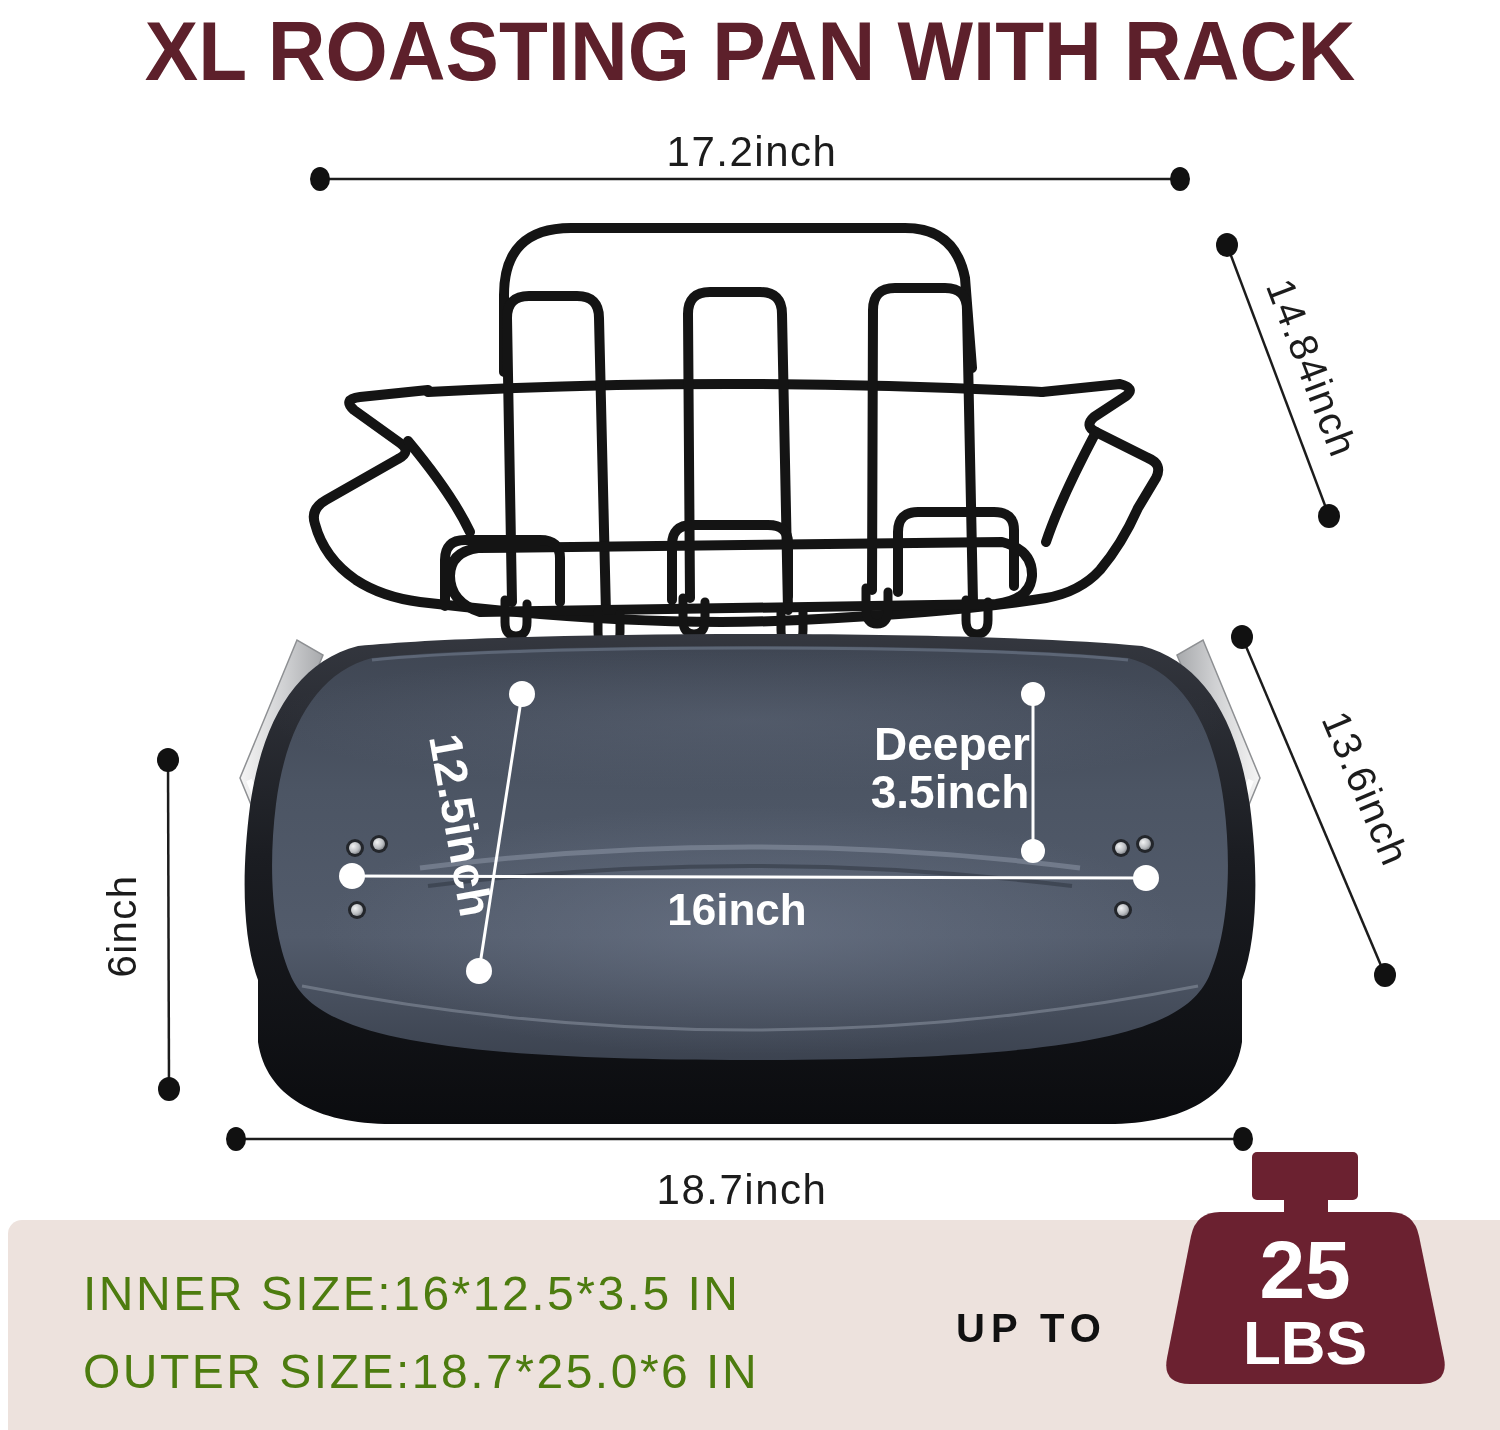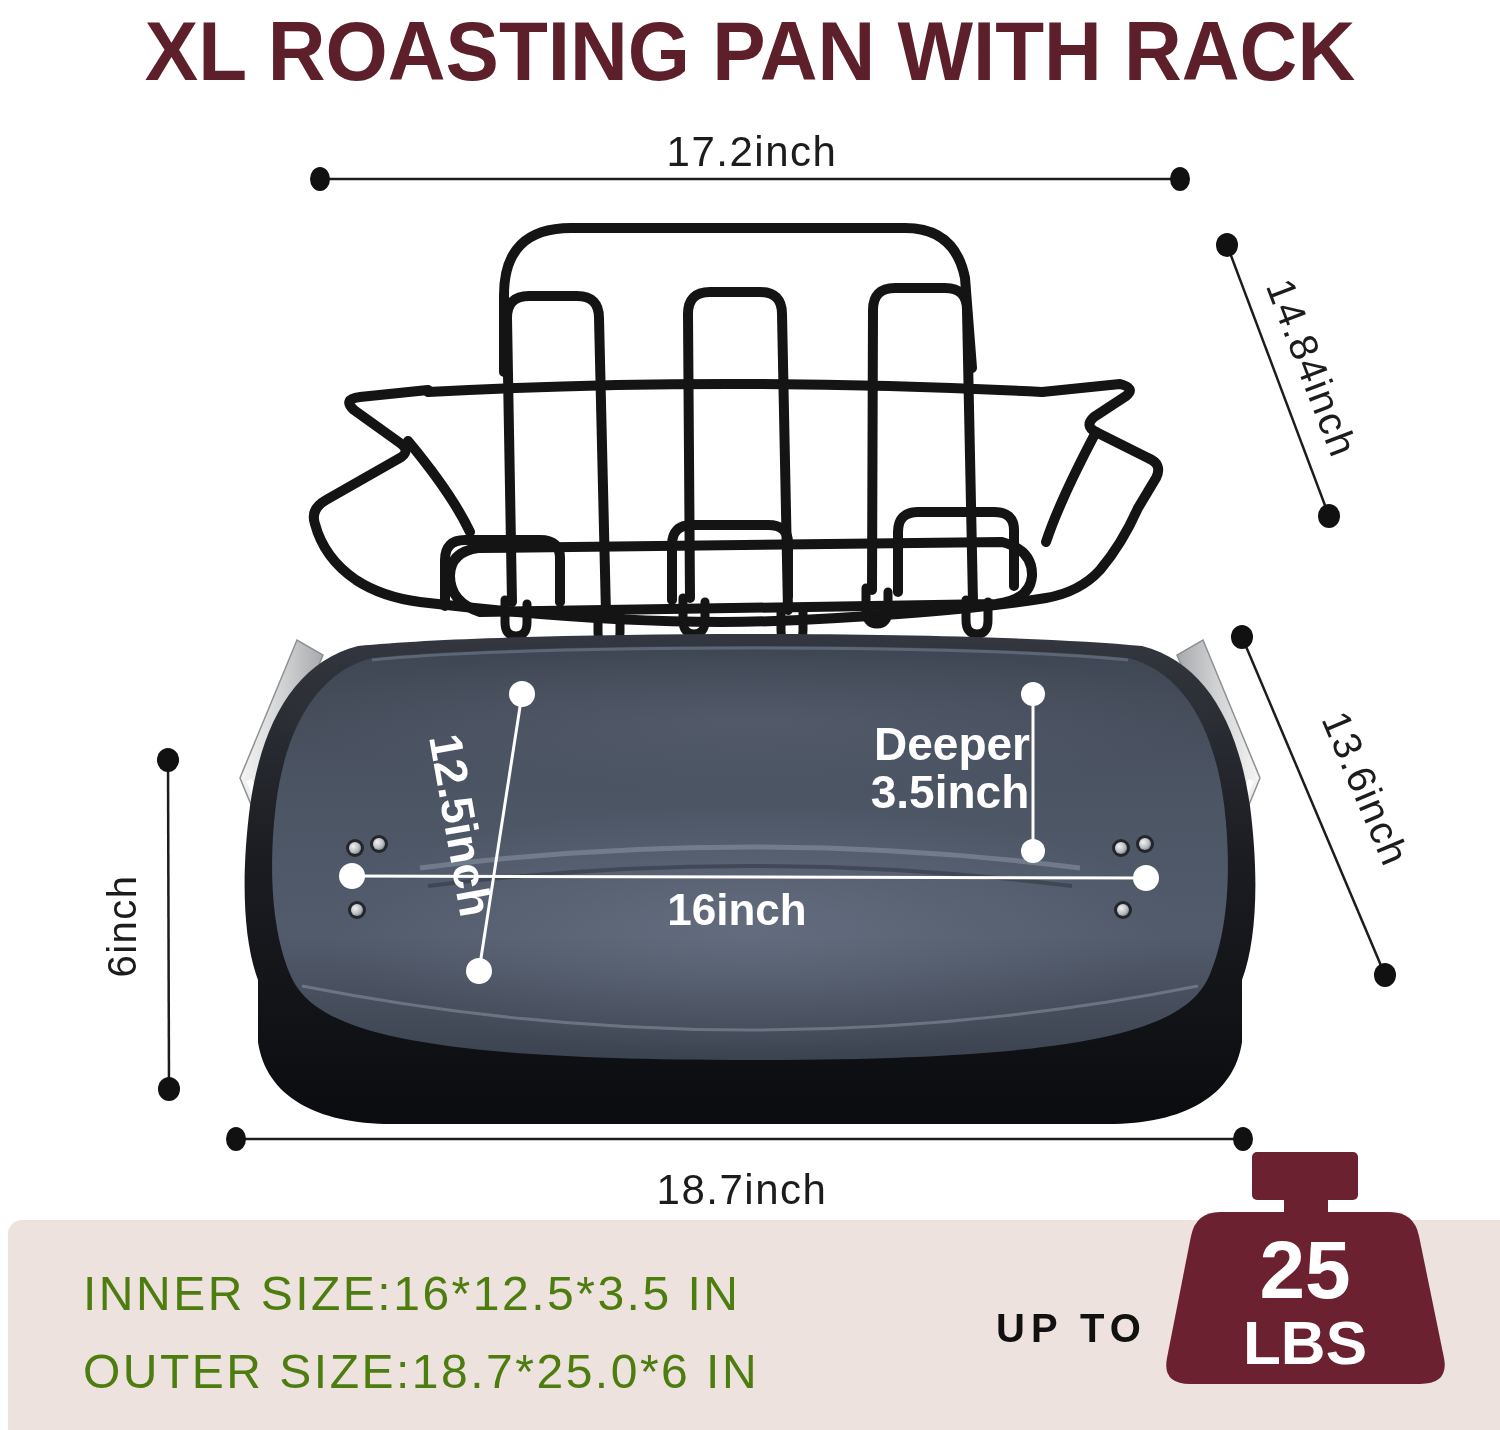--- a/index.html
+++ b/index.html
@@ -21,21 +21,21 @@
     background:#ede2dd;border-radius:14px 0 0 0;z-index:1;
   }
   .size-line{
     position:absolute;left:83px;color:#4d7c0f;
     font-size:48px;font-weight:400;letter-spacing:2.5px;white-space:nowrap;
     z-index:3;
   }
   .size-line.inner{top:1266px;}
   .size-line.outer{top:1344px;}
   .up-to{
-    position:absolute;left:996px;top:1306px;color:#111111;
+    position:absolute;left:956px;top:1306px;color:#111111;
     font-size:40px;font-weight:700;letter-spacing:6px;white-space:nowrap;
     z-index:3;
   }
   svg text{font-family:"Liberation Sans", sans-serif;}
   .dim-text{fill:#1c1c1c;font-size:40px;letter-spacing:1.5px;}
   .dim-text-lg{fill:#1c1c1c;font-size:42px;letter-spacing:1.5px;}
   .white-dim{fill:#ffffff;font-weight:bold;}
 </style>
 </head>
 <body>

